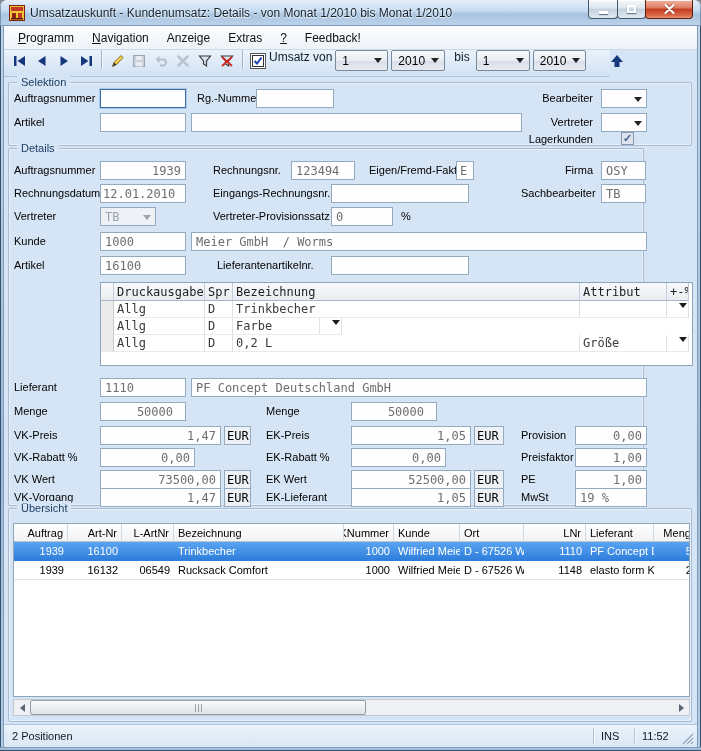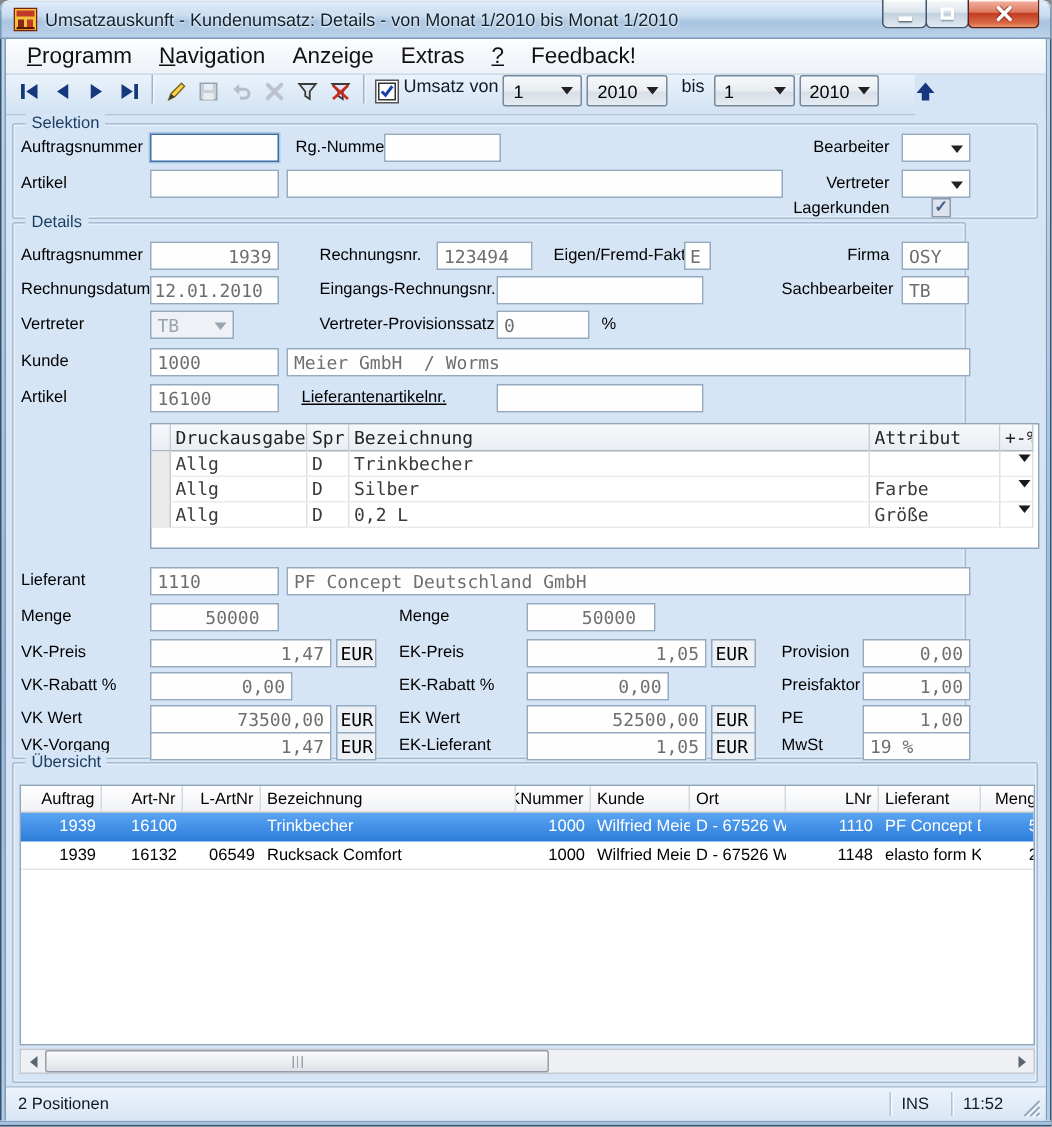--- a/index.html
+++ b/index.html
@@ -41,21 +41,21 @@
   .frame.left{left:0;top:26px;width:4px;height:721px;box-shadow:inset -1px 0 0 #7e9cba,inset 1px 0 0 #33536f;}
   .frame.right{right:0;top:26px;width:4px;height:721px;box-shadow:inset 1px 0 0 #7e9cba,inset -1px 0 0 #33536f;}
   .frame.bottom{left:0;top:747px;width:701px;height:4px;box-shadow:inset 0 1px 0 #7e9cba,inset 0 -1px 0 #33536f;}
   
   .client{position:absolute;left:4px;top:26px;width:693px;height:721px;background:#d6e5f5;}
   
   .menubar{
     position:absolute;left:0;top:0;width:693px;height:24px;
     background:linear-gradient(180deg,#fcfdfe,#edf2f8);
     border-bottom:1px solid #ccd9e6;
-    display:flex;align-items:center;padding-left:5px;font-size:15px;color:#111;
+    display:flex;align-items:center;padding-left:5px;font-size:12px;color:#111;
   }
   .mitem{padding:3px 9px;white-space:nowrap;}
   .mitem u{text-decoration:underline;}
   
   .toolbar{
     position:absolute;left:0;top:24px;width:606px;height:27px;
     background:linear-gradient(180deg,#eaf2fb,#d2e2f3);
     border-bottom:1px solid #b0c6dc;
     display:flex;align-items:flex-start;padding-left:5px;
   }
@@ -320,21 +320,21 @@
         <div class="lbl" style="left:204px;top:58px;">Vertreter-Provisionssatz</div>
         <div class="fld" style="left:322px;top:58px;width:62px;">0</div>
         <div class="pct" style="left:392px;top:58px;">%</div>
 
         <div class="lbl" style="left:5px;top:83px;">Kunde</div>
         <div class="fld" style="left:91px;top:83px;width:86px;">1000</div>
         <div class="fld" style="left:182px;top:83px;width:456px;">Meier GmbH  / Worms</div>
 
         <div class="lbl" style="left:5px;top:107px;">Artikel</div>
         <div class="fld" style="left:91px;top:107px;width:86px;">16100</div>
-        <div class="lbl" style="left:192px;top:107px;text-decoration:underline;">Lieferantenartikelnr.</div>
+        <div class="lbl" style="left:208px;top:107px;">Lieferantenartikelnr.</div>
         <div class="fld" style="left:322px;top:107px;width:138px;"></div>
 
         <div class="dgrid" id="dgrid" style="left:91px;top:133px;width:593px;height:84px;">
             <div class="dg-row hdr">
               <div class="dg-cell sel" style="width: 13px;"></div>
               <div class="dg-cell" style="width: 91px;">Druckausgabe</div>
               <div class="dg-cell" style="width: 28px;">Spr</div>
               <div class="dg-cell" style="width: 347px;">Bezeichnung</div>
               <div class="dg-cell" style="width: 87px;">Attribut</div>
               <div class="dg-cell" style="width: 22px;">+-%</div>
@@ -346,21 +346,20 @@
               <div class="dg-cell" style="width: 347px;">Trinkbecher</div>
               <div class="dg-cell" style="width: 87px;"></div>
               <div class="dg-cell" style="width: 22px;">
                 <span class="dg-tri"></span>
               </div>
             </div>
             <div class="dg-row">
               <div class="dg-cell sel" style="width: 13px;"></div>
               <div class="dg-cell" style="width: 91px;">Allg</div>
               <div class="dg-cell" style="width: 28px;">D</div>
-              <div class="dg-cell" style="width: 347px;">Silber</div>
               <div class="dg-cell" style="width: 87px;">Farbe</div>
               <div class="dg-cell" style="width: 22px;">
                 <span class="dg-tri"></span>
               </div>
             </div>
             <div class="dg-row">
               <div class="dg-cell sel" style="width: 13px;"></div>
               <div class="dg-cell" style="width: 91px;">Allg</div>
               <div class="dg-cell" style="width: 28px;">D</div>
               <div class="dg-cell" style="width: 347px;">0,2 L</div>

